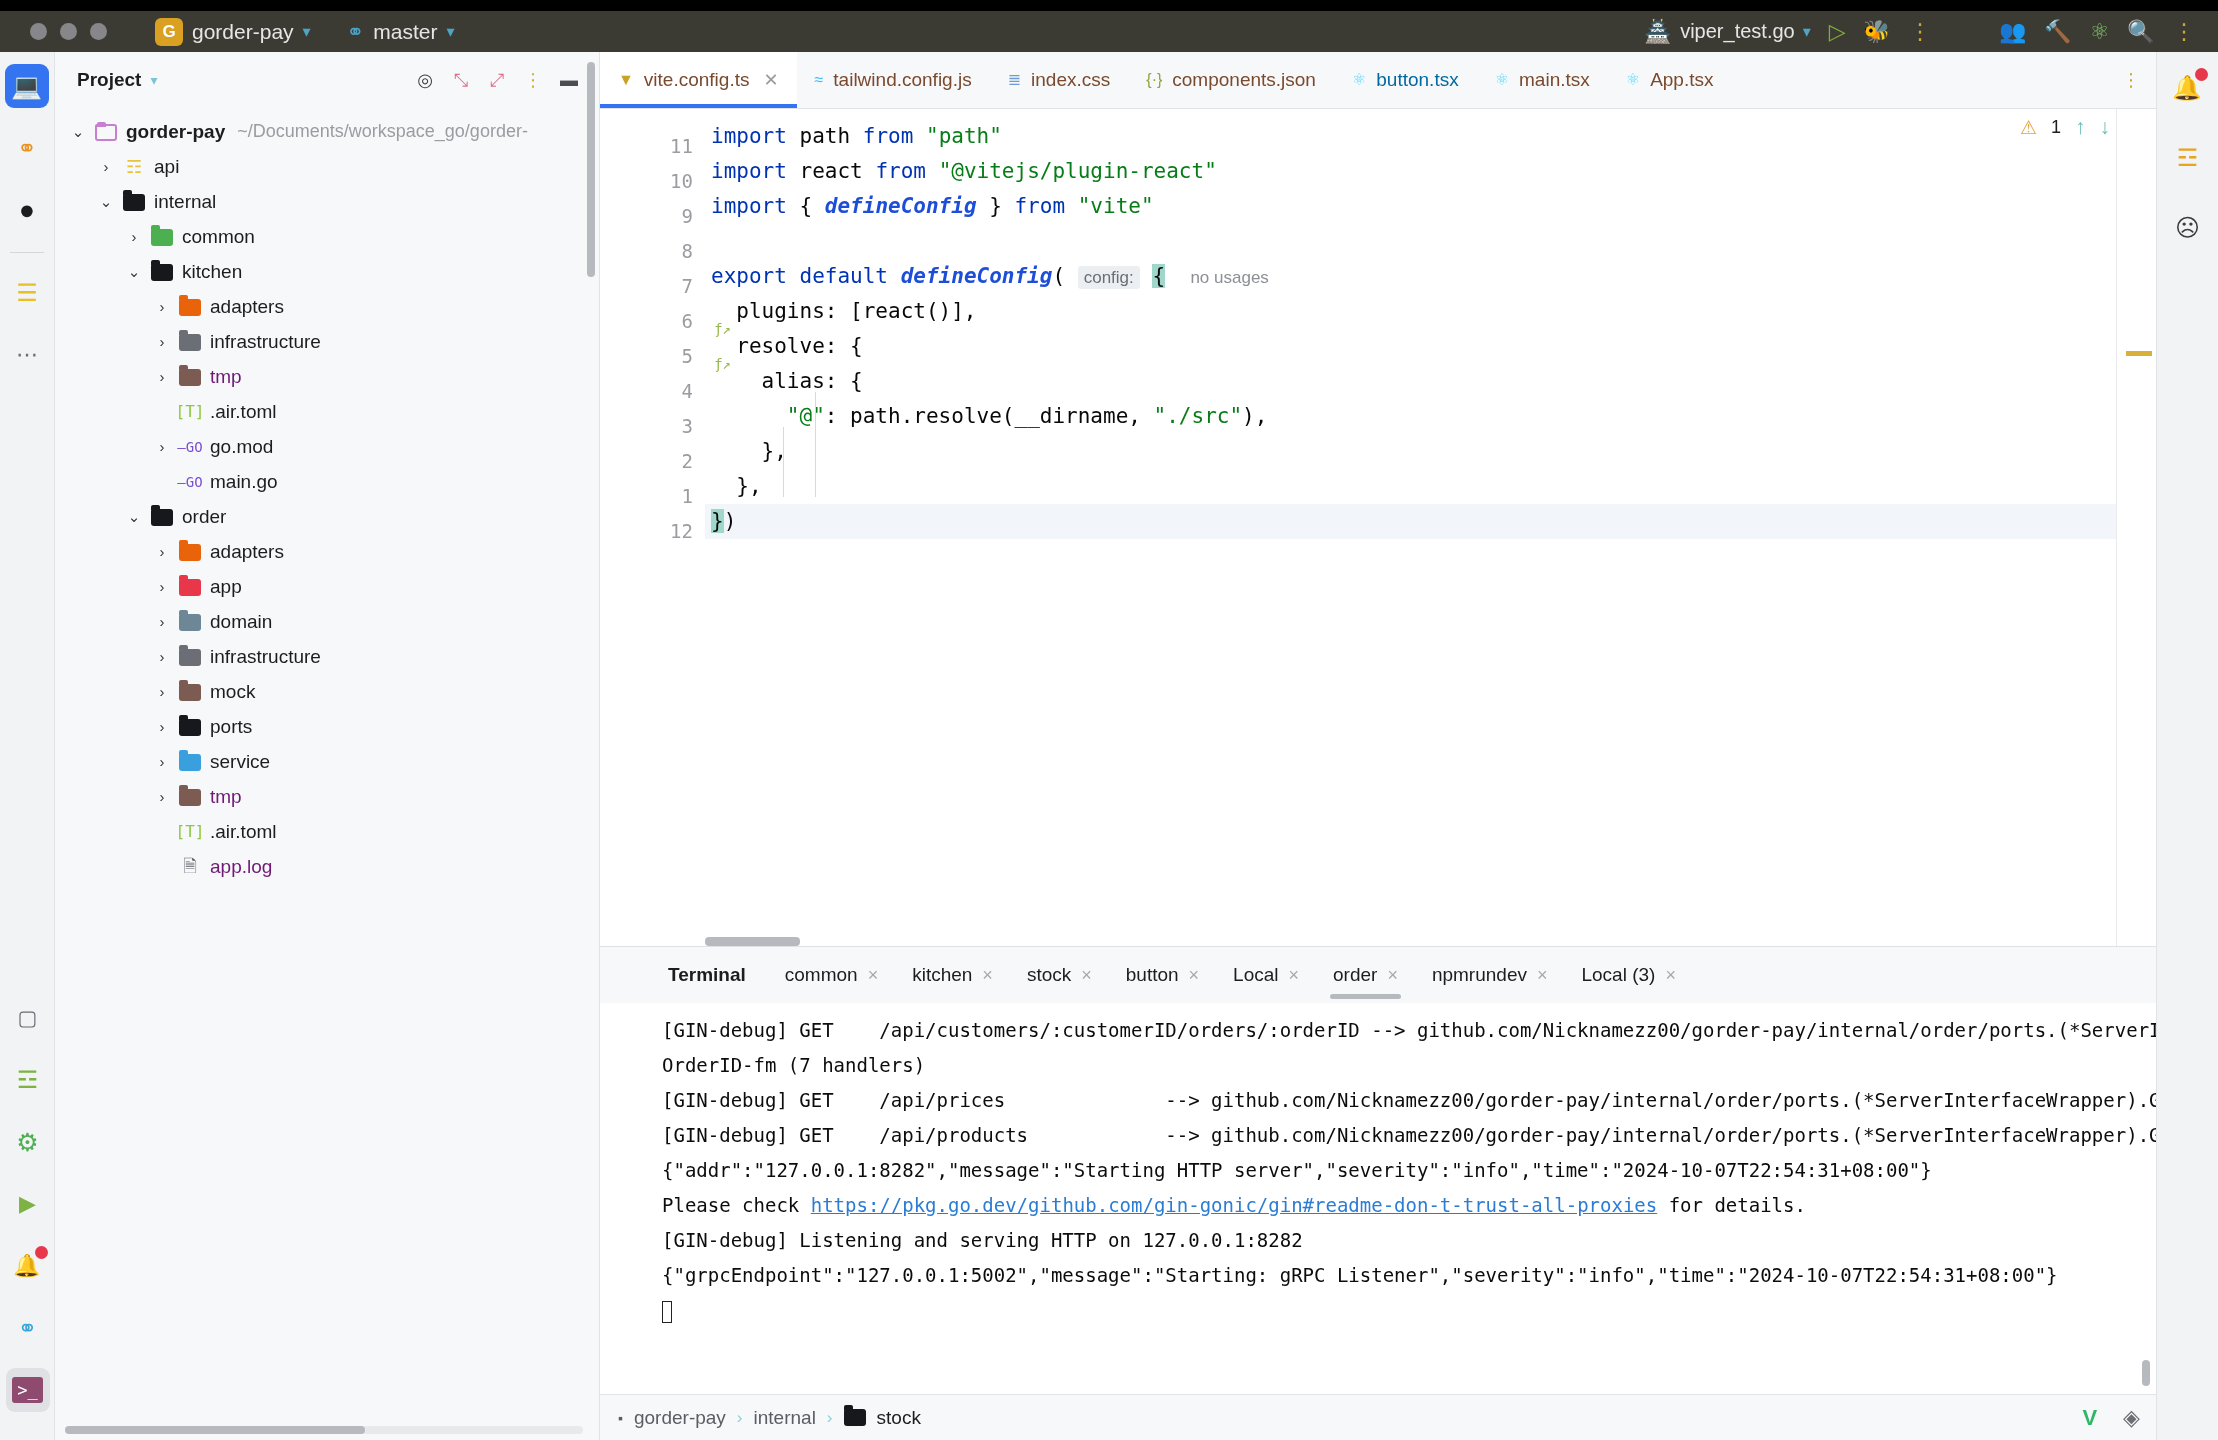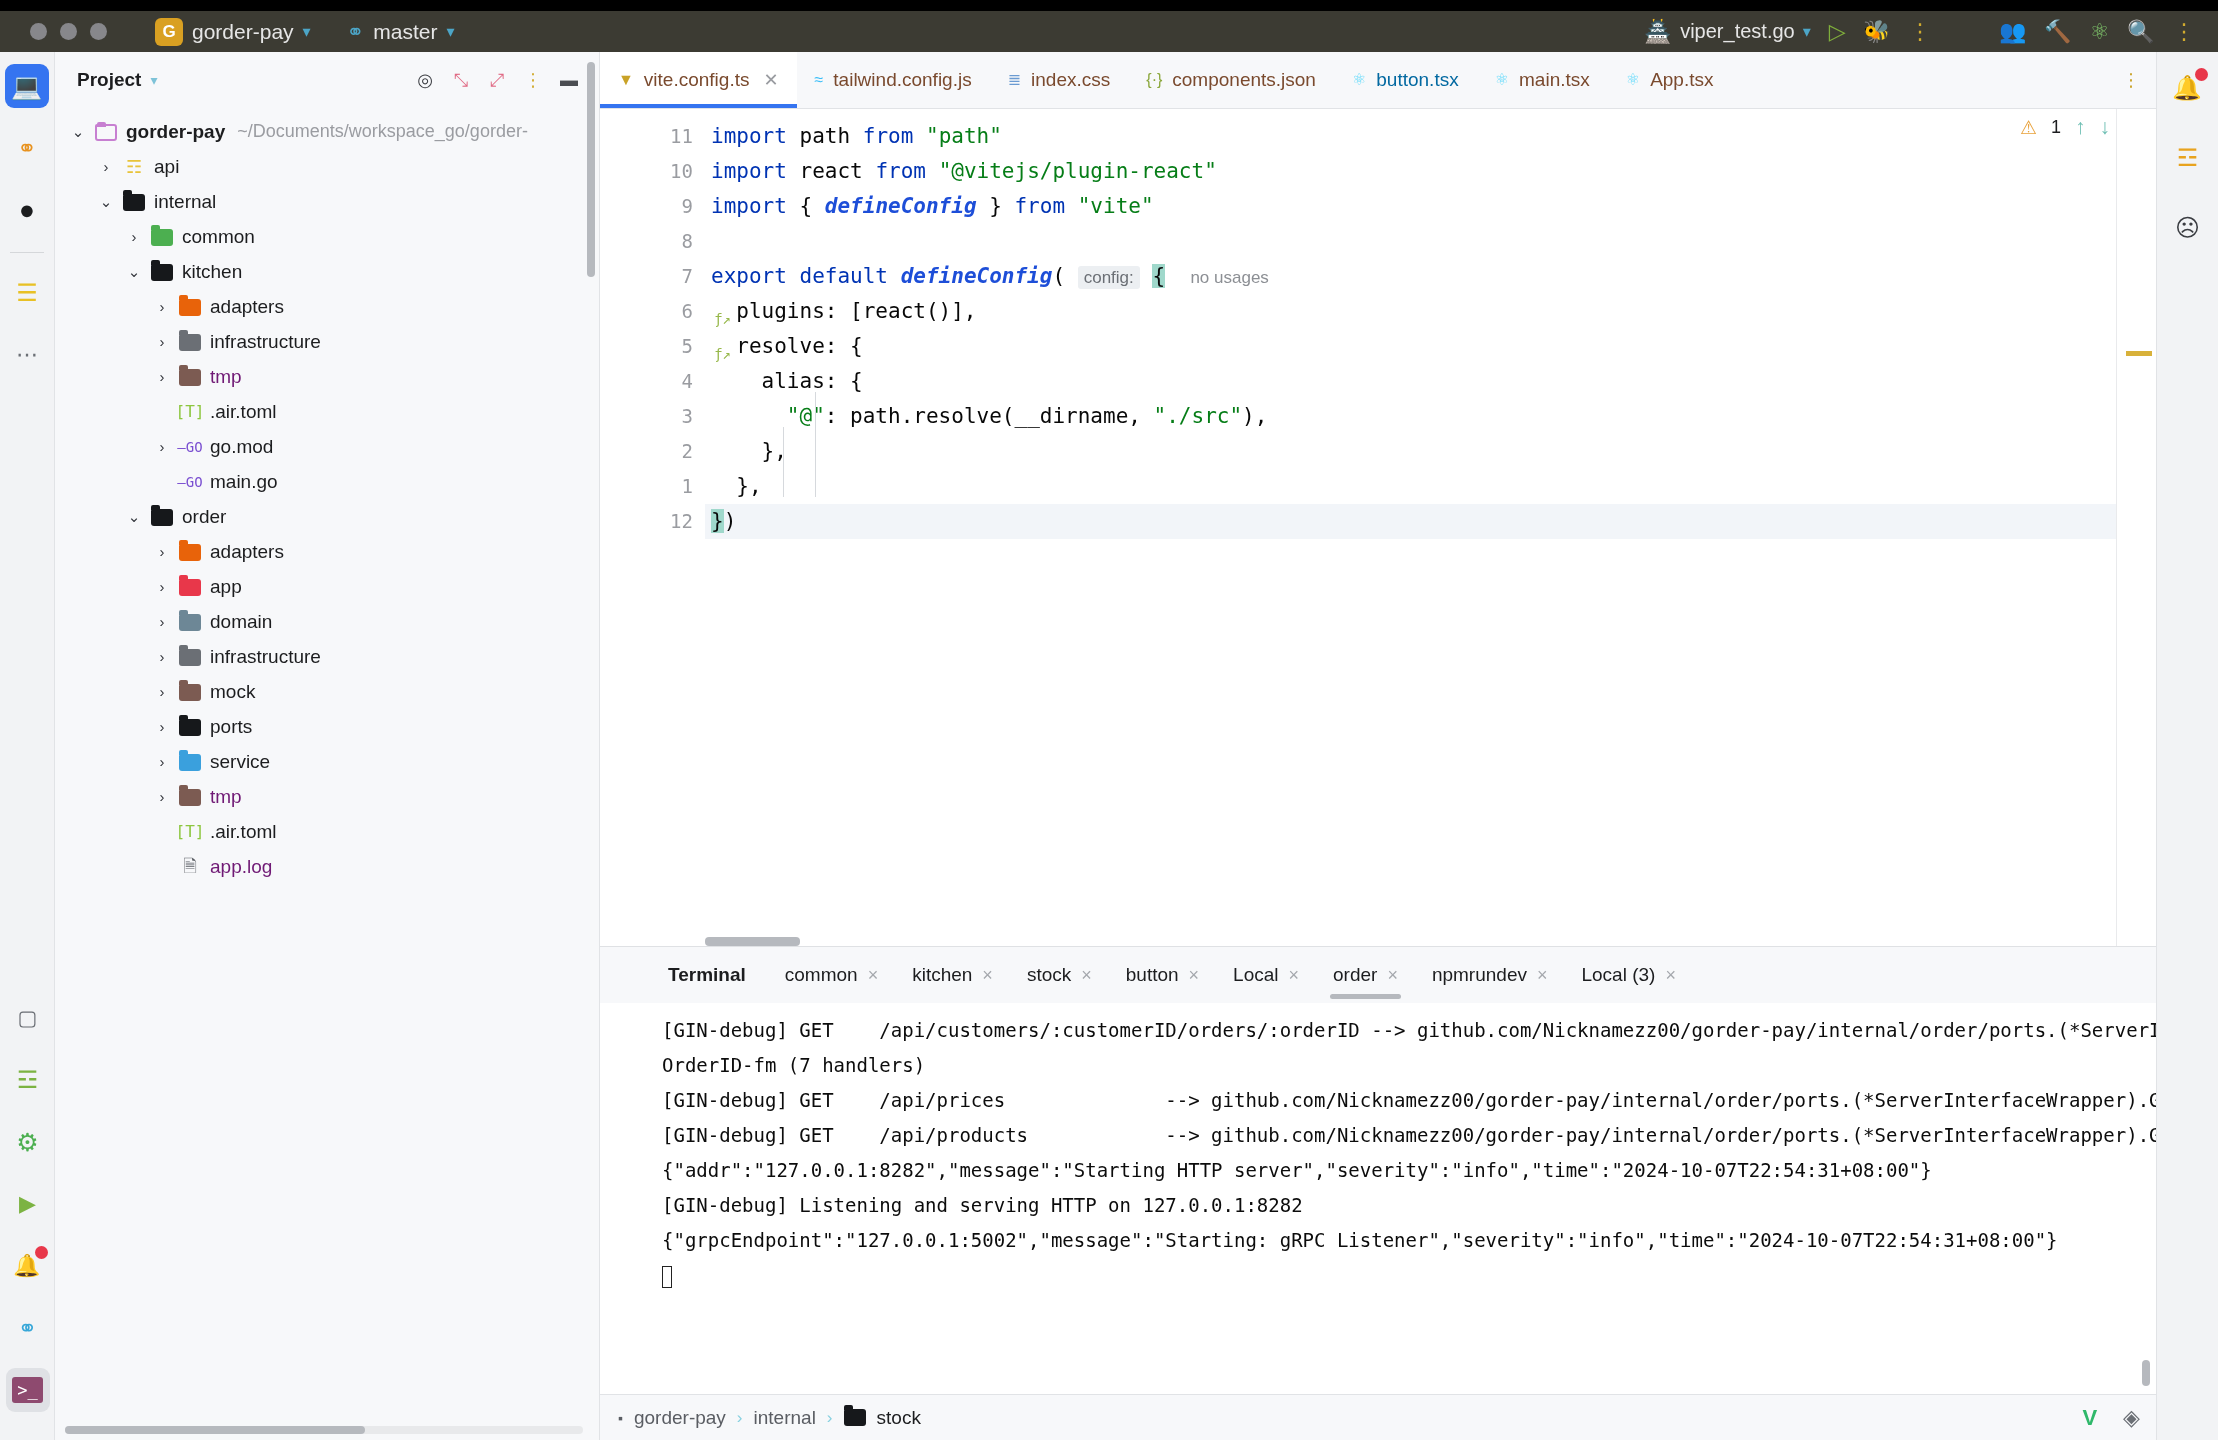--- a/index.html
+++ b/index.html
@@ -155,21 +155,21 @@
     content:""; position:absolute; left:0; right:0; bottom:0; height:4px; background:#3574f0;
   }
   .etab .ti { font-size: 16px; line-height: 1; }
   .etab .cl { color: #9a9ca1; font-size: 18px; margin-left: 4px; }
   .tabs-more { margin-left: auto; display:flex; align-items:center; padding: 0 16px; font-size:18px; color:#c9a227;}
 
   .editor-wrap { flex: 1; display: flex; min-height: 0; position: relative; background: #fff; }
   .gutter {
     width: 105px; min-width: 105px;
     text-align: right;
-    padding-top: 10px;
+    padding-top: 20px;
     font-family: "DejaVu Sans Mono", monospace;
     font-size: 19px; color: #9a9ca1;
     position: relative;
   }
   .gline { height: 35px; line-height: 35px; padding-right: 12px; position: relative; }
   .gline .fx { position: absolute; right: -26px; top: 8px; font-size: 14px; color:#97b84a; }
   .code {
     flex: 1; padding-top: 10px; position: relative;
     font-family: "DejaVu Sans Mono", monospace;
     font-size: 21px; color: #080808;
@@ -604,20 +604,21 @@
               <span>Local (3)</span>
               <span class="cl">×</span>
             </div>
           </div>
         <div class="term-body">
           <div class="tline">[GIN-debug] GET    /api/customers/:customerID/orders/:orderID --&gt; github.com/Nicknamezz00/gorder-pay/internal/order/ports.(*ServerInterfaceWrapper).GetCustomersCustomerIDOrders</div>
           <div class="tline">OrderID-fm (7 handlers)</div>
           <div class="tline">[GIN-debug] GET    /api/prices              --&gt; github.com/Nicknamezz00/gorder-pay/internal/order/ports.(*ServerInterfaceWrapper).GetPrices-fm (7 handlers)</div>
           <div class="tline">[GIN-debug] GET    /api/products            --&gt; github.com/Nicknamezz00/gorder-pay/internal/order/ports.(*ServerInterfaceWrapper).GetProducts-fm (7 handlers)</div>
           <div class="tline">{"addr":"127.0.0.1:8282","message":"Starting HTTP server","severity":"info","time":"2024-10-07T22:54:31+08:00"}</div>
+          <div class="tline"><span>Please check </span><span class="tlink">https://pkg.go.dev/github.com/gin-gonic/gin#readme-don-t-trust-all-proxies</span><span> for details.</span></div>
           <div class="tline">[GIN-debug] Listening and serving HTTP on 127.0.0.1:8282</div>
           <div class="tline">{"grpcEndpoint":"127.0.0.1:5002","message":"Starting: gRPC Listener","severity":"info","time":"2024-10-07T22:54:31+08:00"}</div>
           <div class="tline"><span class="caret"></span></div>
           <div class="term-vscroll"></div>
         </div>
       </div>
 
       <div class="statusbar">
         <div class="crumb">
           <span style="color:#5a5d63;font-size:14px">▪</span>

